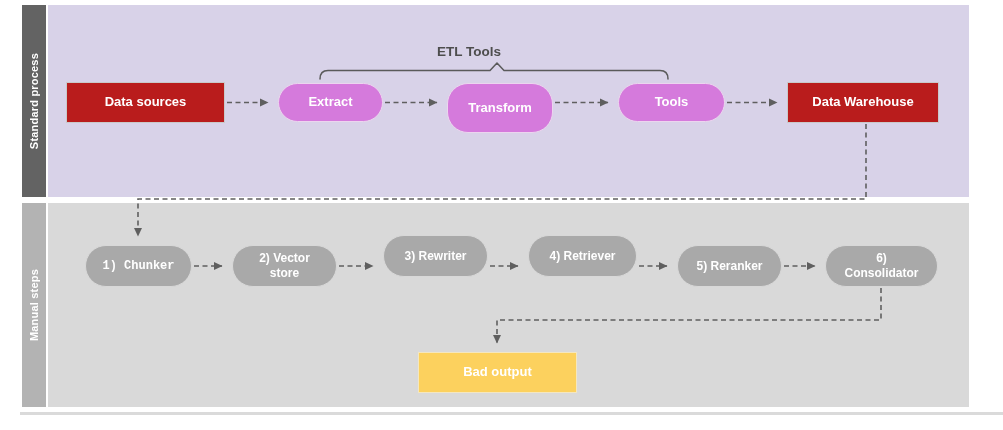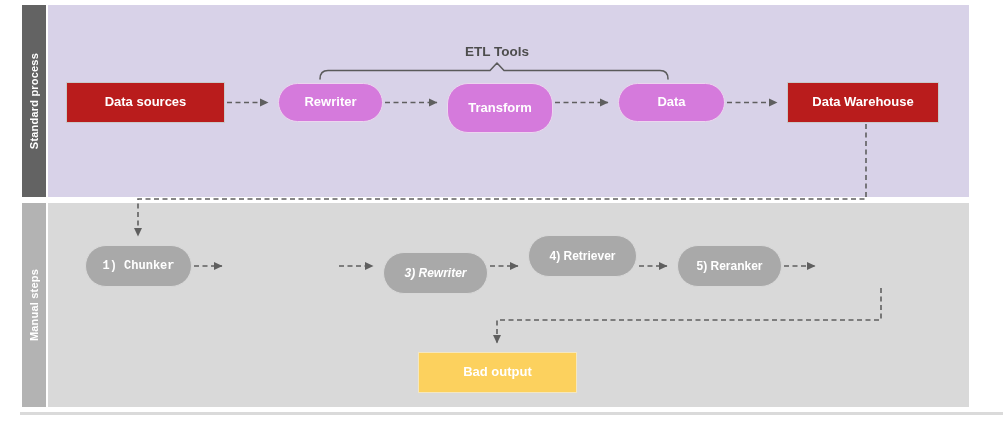--- a/index.html
+++ b/index.html
@@ -108,21 +108,20 @@
   }
   .box-yellow {
     background: #fcd15e;
     border: 1px solid #f4e7c0;
   }
   .etl-group-label {
     position: absolute;
     left: 437px;
     top: 44px;
     width: 120px;
-    text-align: center;
     font-weight: bold;
     font-size: 13.5px;
     color: #4d4d4d;
   }
 </style>
 </head>
 <body>
 
 <div class="canvas">
 
@@ -156,24 +155,26 @@
       <path d="M639 266 L667 266" marker-end="url(#arr)"></path>
       <path d="M784 266 L815 266" marker-end="url(#arr)"></path>
       <path d="M881 288 L881 320 L497 320 L497 343" marker-end="url(#arr)"></path>
     </g>
     <path d="M320 79 Q320 70.5 328 70.5 L490 70.5 L497 63 L504 70.5 L660 70.5 Q668 70.5 668 79" stroke="#5a5a5a" stroke-width="1.5" fill="none" stroke-linejoin="round" stroke-linecap="round"></path>
   </svg>
 
   <div class="etl-group-label">ETL Tools</div>
 
   <div class="node box-gray" style="left:66px; top:82px; width:159px; height:41px;">Data sources</div>
-  <div class="node pill pill-purple" style="left:278px; top:83px; width:105px; height:39px;">Rewriter</div>
+  <div class="node pill pill-purple" style="left:278px; top:83px; width:105px; height:39px;">Extract</div>
   <div class="node pill pill-purple" style="left:447px; top:83px; width:106px; height:50px;">Transform</div>
-  <div class="node pill pill-purple" style="left:618px; top:83px; width:107px; height:39px;">Data</div>
+  <div class="node pill pill-purple" style="left:618px; top:83px; width:107px; height:39px;">Tools</div>
   <div class="node box-gray" style="left:787px; top:82px; width:152px; height:41px;">Data Warehouse</div>
 
   <div class="node pill pill-gray" style="left:85px; top:245px; width:107px; height:42px;font-family:Liberation Mono, monospace;">1) Chunker</div>
-  <div class="node pill pill-gray" style="left:383px; top:252px; width:105px; height:42px;font-style:italic;">3) Rewriter</div>
+  <div class="node pill pill-gray" style="left:232px; top:245px; width:105px; height:42px;">2) Vector store</div>
+  <div class="node pill pill-gray" style="left:383px; top:235px; width:105px; height:42px;">3) Rewriter</div>
   <div class="node pill pill-gray" style="left:528px; top:235px; width:109px; height:42px;">4) Retriever</div>
   <div class="node pill pill-gray" style="left:677px; top:245px; width:105px; height:42px;">5) Reranker</div>
+  <div class="node pill pill-gray" style="left:825px; top:245px; width:113px; height:42px;">6) Consolidator</div>
   <div class="node box-yellow" style="left:418px; top:352px; width:159px; height:41px;">Bad output</div>
 
 </div>
 
 </body></html>

